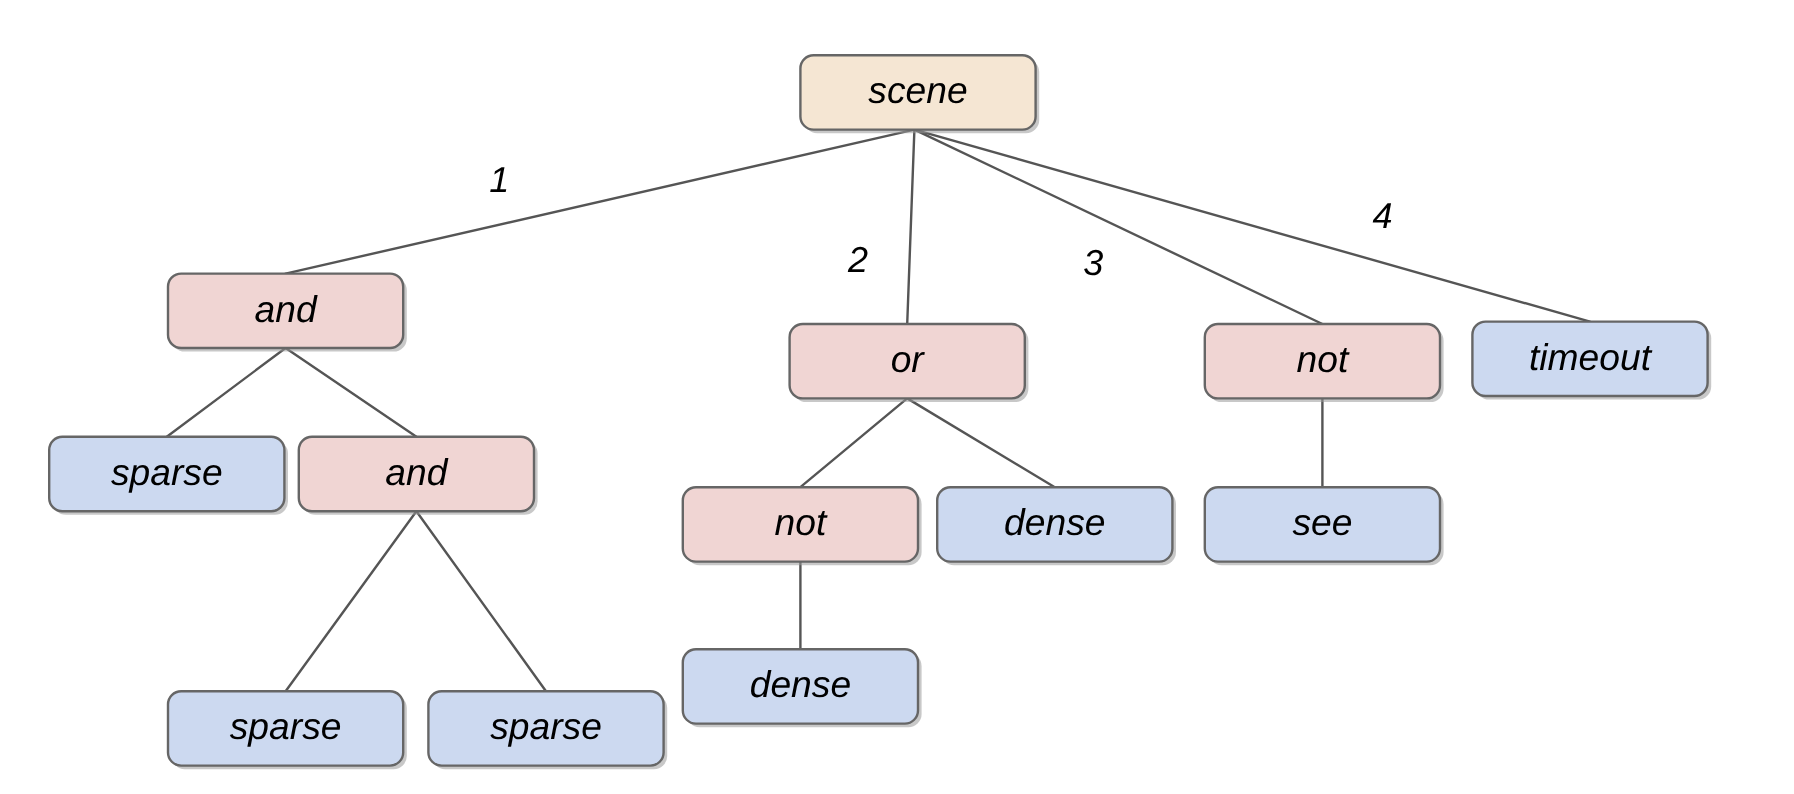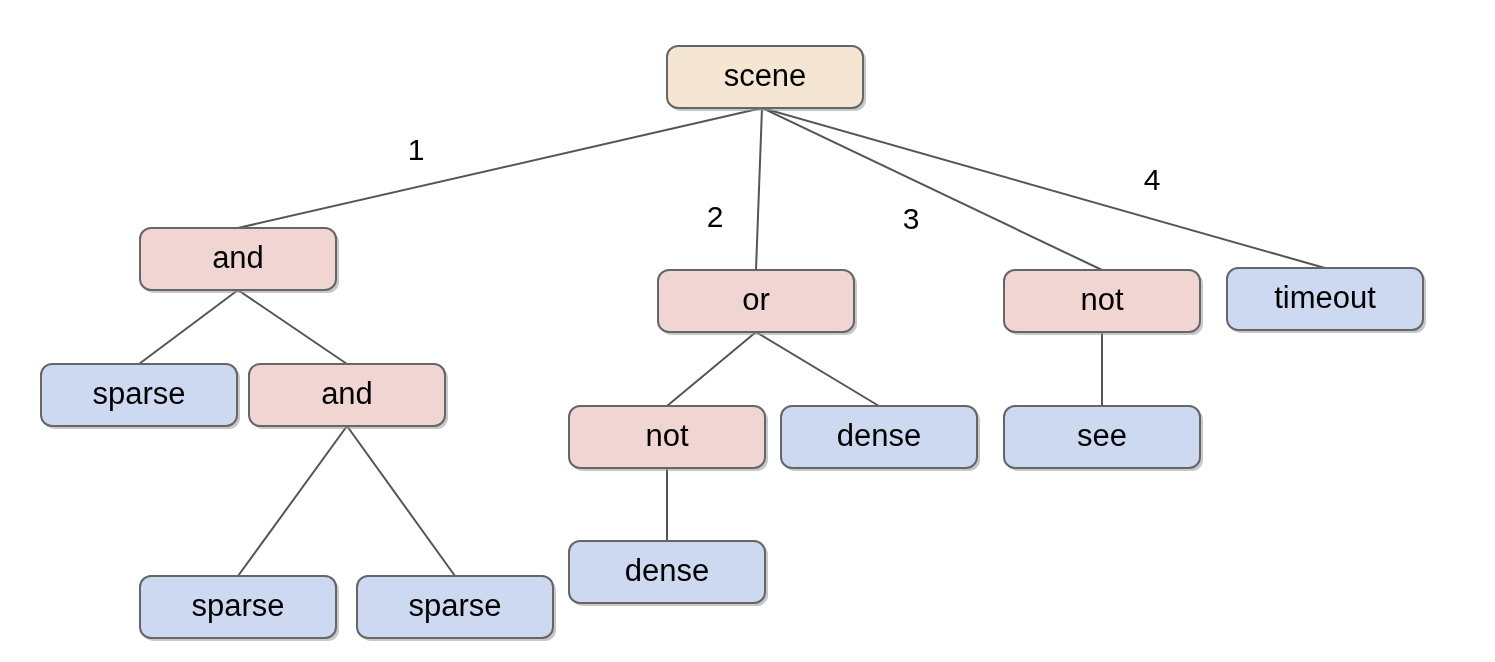--- a/index.html
+++ b/index.html
@@ -10,20 +10,21 @@
   }
   body {
     font-family: "Liberation Sans", sans-serif;
   }
   #canvas {
     position: relative;
     width: 1495px;
     height: 662px;
     background: #ffffff;
     overflow: hidden;
+    font-style: italic;
   }
   #tree-svg {
     position: absolute;
     left: 0;
     top: 0;
     width: 1495px;
     height: 662px;
   }
   .edge-line {
     stroke: #555555;

